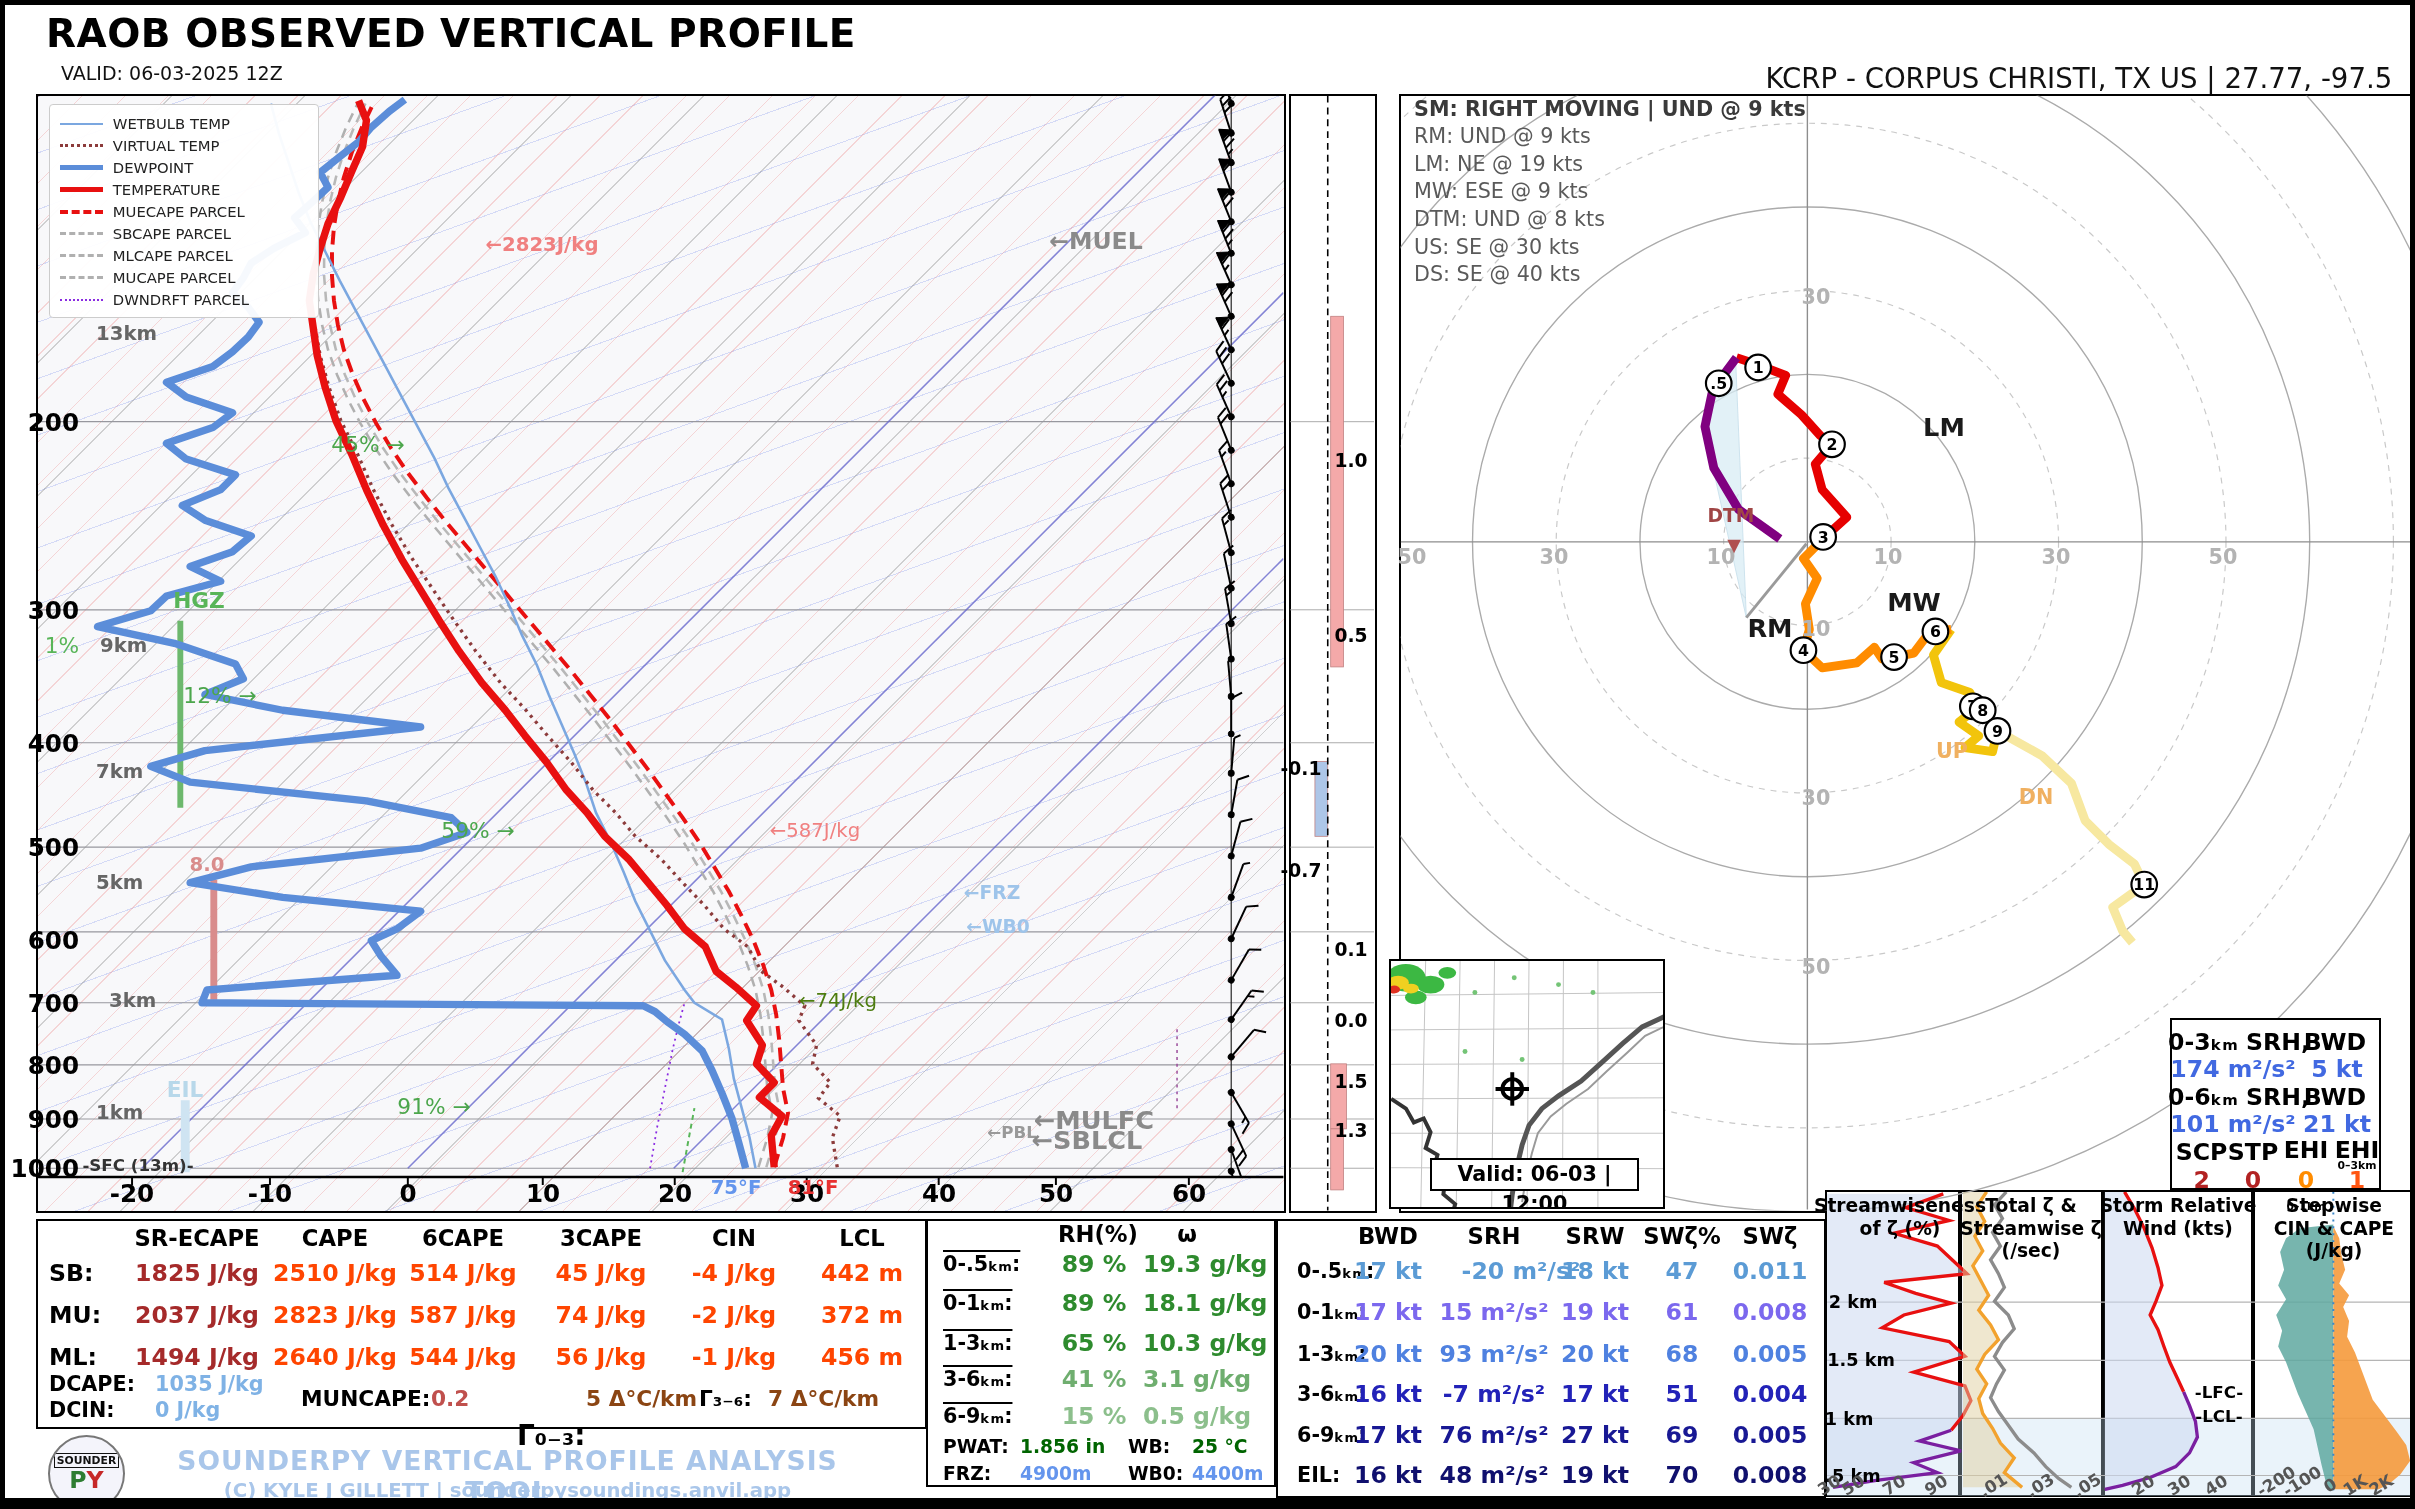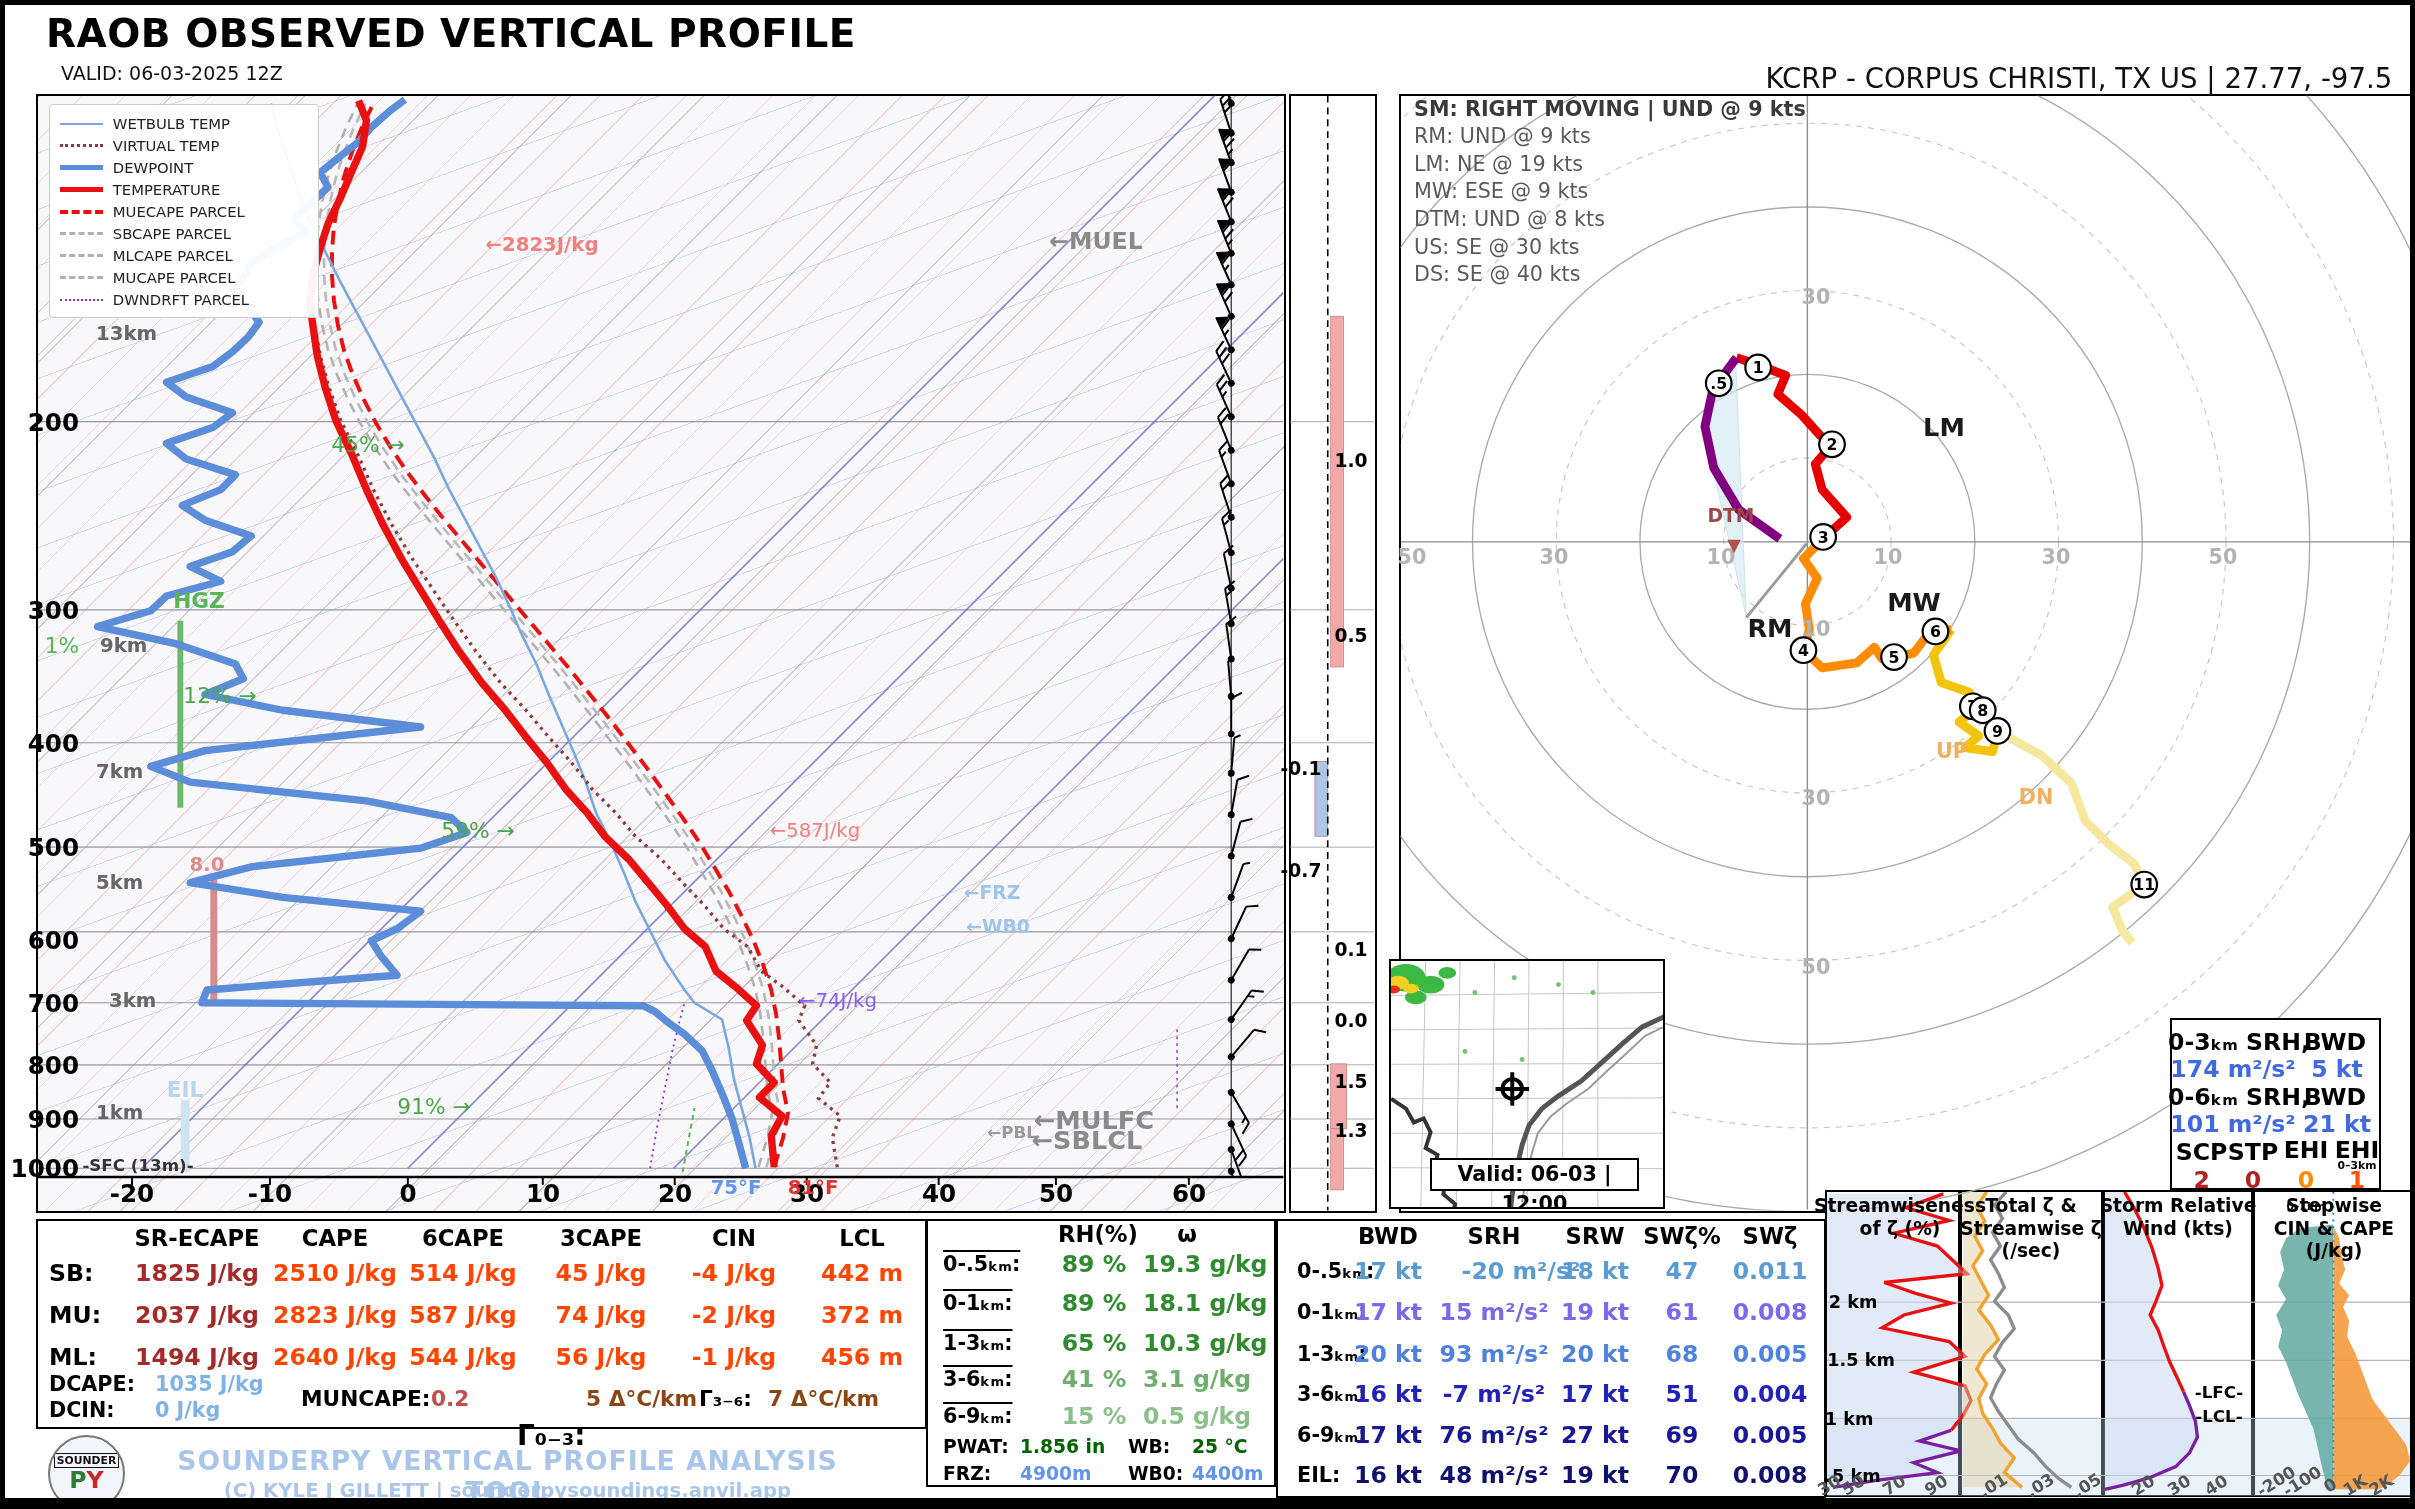--- a/index.html
+++ b/index.html
@@ -554,21 +554,21 @@
       <span class="lbl " style="left: 1091px; top: 236px; color: rgb(138, 138, 138); font-size: 23.6px; font-weight: bold;">←MUEL</span>
       <span class="lbl " style="left: 363px; top: 439px; color: rgb(76, 166, 76); font-size: 21.7px;">45% →</span>
       <span class="lbl " style="left: 194px; top: 595px; color: rgb(88, 181, 88); font-size: 21.7px; font-weight: bold;">HGZ</span>
       <span class="lbl " style="left: 57px; top: 640px; color: rgb(88, 181, 88); font-size: 21.7px;">1%</span>
       <span class="lbl " style="left: 215px; top: 690px; color: rgb(76, 166, 76); font-size: 21.7px;">12% →</span>
       <span class="lbl " style="left: 473px; top: 825px; color: rgb(76, 166, 76); font-size: 21.7px;">59% →</span>
       <span class="lbl " style="left: 810px; top: 825px; color: rgb(240, 128, 128); font-size: 19.7px;">←587J/kg</span>
       <span class="lbl " style="left: 202px; top: 859px; color: rgb(217, 140, 140); font-size: 19.7px; font-weight: bold;">8.0</span>
       <span class="lbl " style="left: 987px; top: 887px; color: rgb(158, 196, 234); font-size: 18.7px; font-weight: bold;">←FRZ</span>
       <span class="lbl " style="left: 993px; top: 921px; color: rgb(158, 196, 234); font-size: 18.7px; font-weight: bold;">←WB0</span>
-      <span class="lbl " style="left: 833px; top: 995px; color: #8b5cf6; font-size: 19.7px;">←74J/kg</span>
+      <span class="lbl " style="left: 833px; top: 995px; color: #4d7c0f; font-size: 19.7px;">←74J/kg</span>
       <span class="lbl " style="left: 180px; top: 1084px; color: rgb(184, 216, 234); font-size: 21.7px; font-weight: bold;">EIL</span>
       <span class="lbl " style="left: 429px; top: 1101px; color: rgb(76, 166, 76); font-size: 21.7px;">91% →</span>
       <span class="lbl " style="left: 1007px; top: 1127px; color: rgb(153, 153, 153); font-size: 16.7px; font-weight: bold;">←PBL</span>
       <span class="lbl " style="left: 1089px; top: 1115px; color: rgb(138, 138, 138); font-size: 25.6px; font-weight: bold;">←MULFC</span>
       <span class="lbl " style="left: 1082px; top: 1135px; color: rgb(138, 138, 138); font-size: 25.6px; font-weight: bold;">←SBLCL</span>
       <span class="lbl " style="left: 133px; top: 1160px; color: rgb(51, 51, 51); font-size: 16.7px; font-weight: bold;">-SFC (13m)-</span>
       <span class="lbl " style="left: 731px; top: 1182px; color: rgb(100, 149, 237); font-size: 19.7px; font-weight: bold;">75°F</span>
       <span class="lbl " style="left: 808px; top: 1182px; color: rgb(232, 48, 48); font-size: 19.7px; font-weight: bold;">81°F</span>
     </div>
   <div class="abs omegal">

